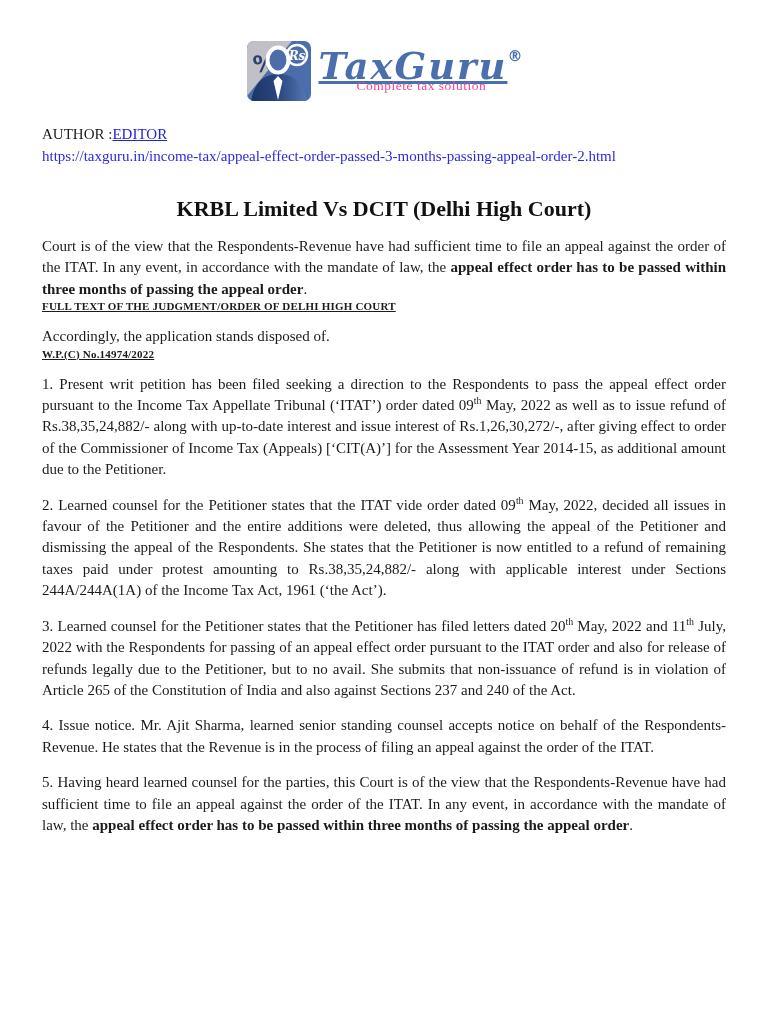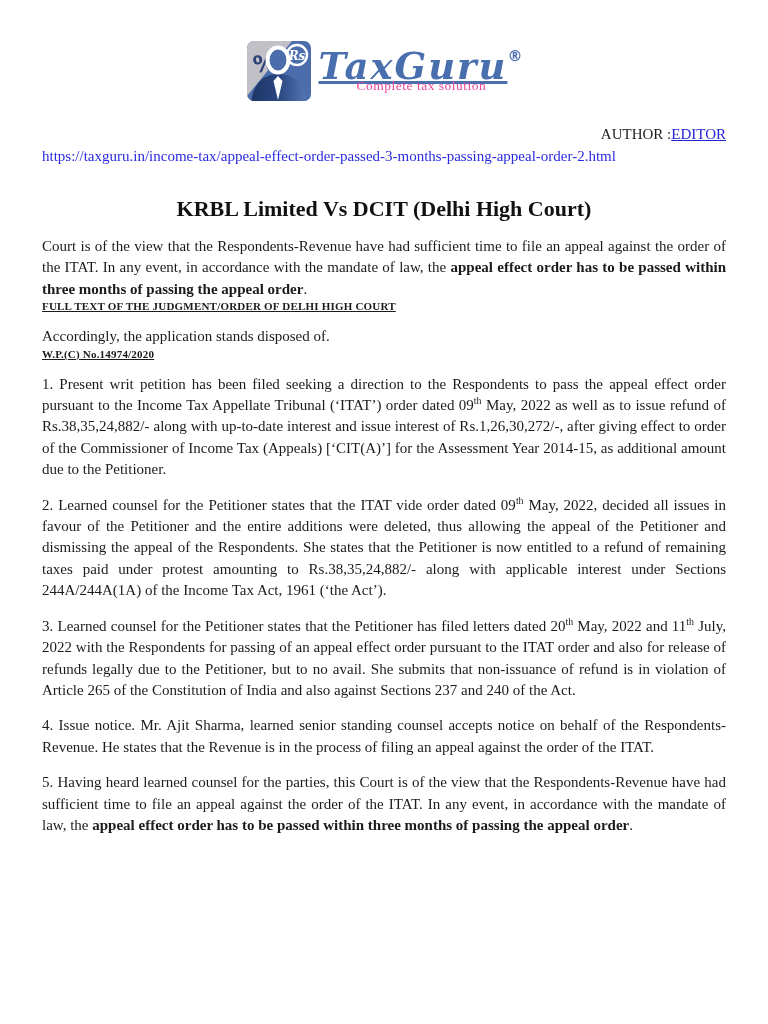--- a/index.html
+++ b/index.html
@@ -39,21 +39,21 @@
     margin-top: -7px; padding-left: 38px;
     letter-spacing: 0.5px; white-space: nowrap;
   }
 
   
   .title {
     margin: 13px auto 0; max-width: 632px;
     text-align: center; font-size: 22px; font-weight: bold;
     line-height: 28px; color: #111;
   }
-  .author-line { text-align: right; margin-top: 22px; font-size: 15px; }
+  .author-line { text-align: left; margin-top: 22px; font-size: 15px; }
   .url-line { text-align: left; margin-top: 5px; font-size: 15px; }
   a { cursor: pointer; }
   .author-link { color: #2323d6; text-decoration: underline; }
   .url-link { color: #2a2ae0; text-decoration: none; }
 
   
   .case-title { font-size: 22px; font-weight: bold; margin-top: 31px; color: #111; text-align: center; }
   p.body {
     font-size: 15px; line-height: 21.4px;
     text-align: justify; margin-top: 14px;
@@ -113,21 +113,21 @@
     </div>
 
     <h2 class="case-title">KRBL Limited Vs DCIT (Delhi High Court)</h2>
 
     <p class="body"><span>Court is of the view that the Respondents-Revenue have had sufficient time to file an appeal against the order of the ITAT. In any event, in accordance with the mandate of law, the </span><b>appeal effect order has to be passed within three months of passing the appeal order</b><span>.</span></p>
 
     <div class="section-head">FULL TEXT OF THE JUDGMENT/ORDER OF DELHI HIGH COURT</div>
 
     <p class="body">Accordingly, the application stands disposed of.</p>
 
-    <div class="section-head">W.P.(C) No.14974/2020</div>
+    <div class="section-head">W.P.(C) No.14974/2022</div>
 
     <p class="body"><span>1. Present writ petition has been filed seeking a direction to the Respondents to pass the appeal effect order pursuant to the Income Tax Appellate Tribunal (‘ITAT’) order dated 09</span><sup>th</sup><span> May, 2022 as well as to issue refund of Rs.38,35,24,882/- along with up-to-date interest and issue interest of Rs.1,26,30,272/-, after giving effect to order of the Commissioner of Income Tax (Appeals) [‘CIT(A)’] for the Assessment Year 2014-15, as additional amount due to the Petitioner.</span></p>
     <p class="body"><span>2. Learned counsel for the Petitioner states that the ITAT vide order dated 09</span><sup>th</sup><span> May, 2022, decided all issues in favour of the Petitioner and the entire additions were deleted, thus allowing the appeal of the Petitioner and dismissing the appeal of the Respondents. She states that the Petitioner is now entitled to a refund of remaining taxes paid under protest amounting to Rs.38,35,24,882/- along with applicable interest under Sections 244A/244A(1A) of the Income Tax Act, 1961 (‘the Act’).</span></p>
     <p class="body"><span>3. Learned counsel for the Petitioner states that the Petitioner has filed letters dated 20</span><sup>th</sup><span> May, 2022 and 11</span><sup>th</sup><span> July, 2022 with the Respondents for passing of an appeal effect order pursuant to the ITAT order and also for release of refunds legally due to the Petitioner, but to no avail. She submits that non-issuance of refund is in violation of Article 265 of the Constitution of India and also against Sections 237 and 240 of the Act.</span></p>
     <p class="body"><span>4. Issue notice. Mr. Ajit Sharma, learned senior standing counsel accepts notice on behalf of the Respondents-Revenue. He states that the Revenue is in the process of filing an appeal against the order of the ITAT.</span></p>
     <p class="body"><span>5. Having heard learned counsel for the parties, this Court is of the view that the Respondents-Revenue have had sufficient time to file an appeal against the order of the ITAT. In any event, in accordance with the mandate of law, the </span><b>appeal effect order has to be passed within three months of passing the appeal order</b><span>.</span></p>
 
   </div>
 </div>
 

